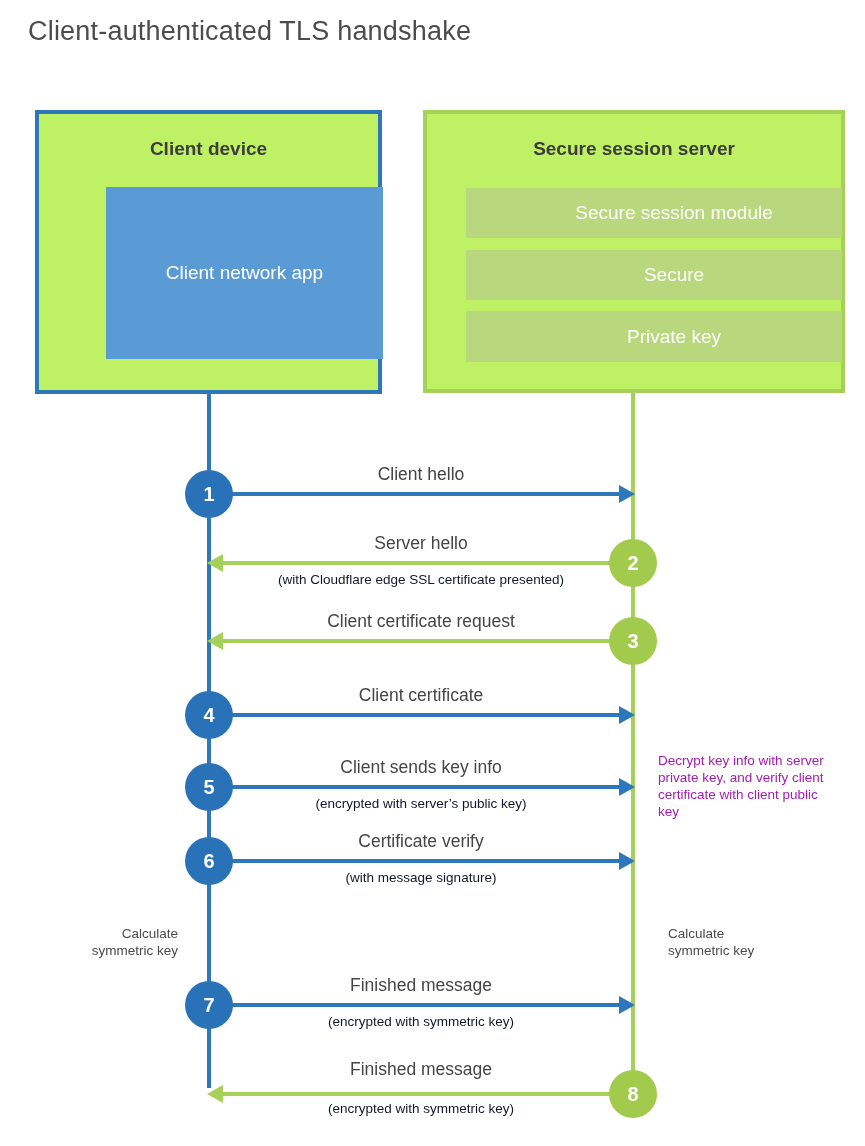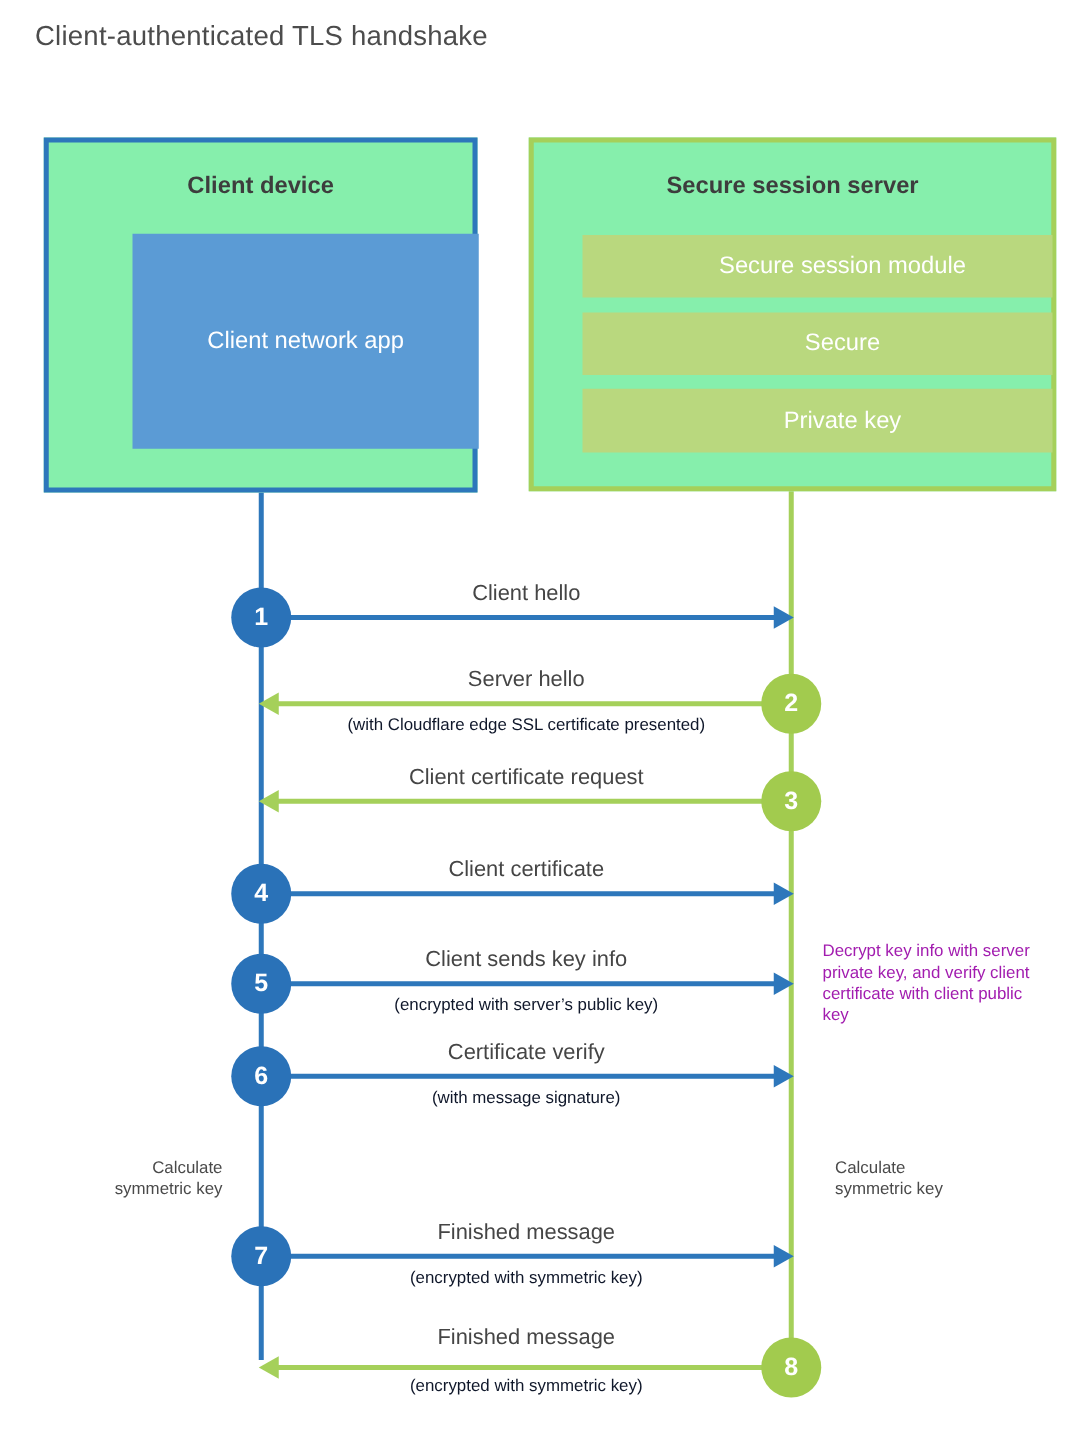--- a/index.html
+++ b/index.html
@@ -6,26 +6,26 @@
   body{
     width:865px;height:1146px;position:relative;background:#ffffff;
     font-family:"Liberation Sans","DejaVu Sans",sans-serif;
     overflow:hidden;
   }
   .abs{position:absolute;}
 
   
   .page-title{
     left:28px;top:16px;width:700px;
-    font-size:22px;font-weight:300;color:var(--text-gray,#4c4c4c);
+    font-size:27px;font-weight:300;color:var(--text-gray,#4c4c4c);
     letter-spacing:.2px;
   }
 
   
-  .actor-box{box-sizing:border-box;background:#86efac;z-index:2;}
+  .actor-box{box-sizing:border-box;background:#bef264;z-index:2;}
   .client-box{left:35px;top:110px;width:347px;height:284px;border:4px solid var(--blue,#2d77bb);}
   .server-box{left:423px;top:110px;width:422px;height:283px;border:4px solid var(--green,#a5d05a);}
   .actor-title{
     display:block;text-align:center;margin-top:24px;
     font-size:19px;font-weight:bold;color:var(--text-dark,#3d3d3d);
   }
   .client-app{
     left:31px;top:73px;width:277px;height:172px;background:var(--blue-fill,#5b9bd5);
     display:flex;align-items:center;justify-content:center;text-align:center;margin-left:36px;
   }

